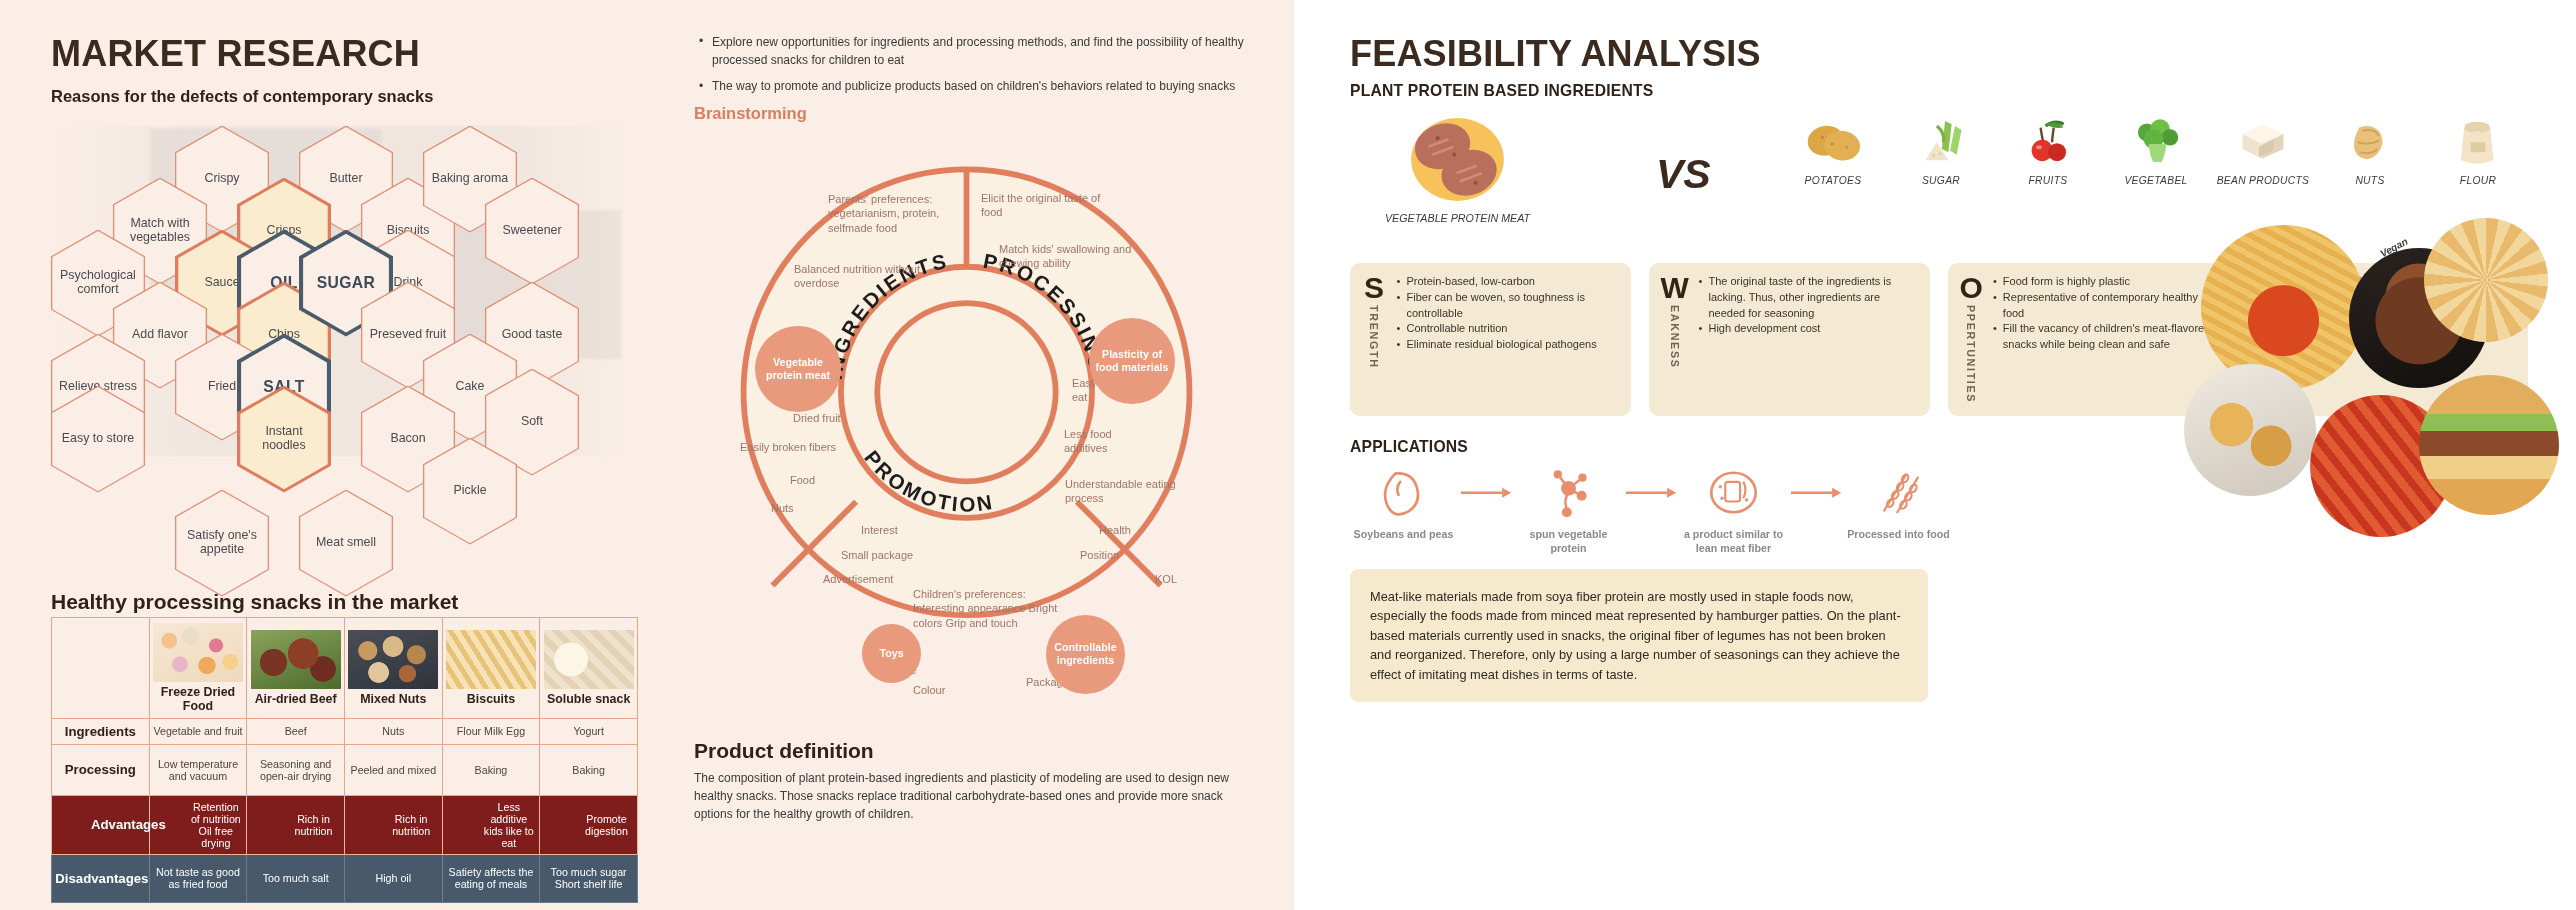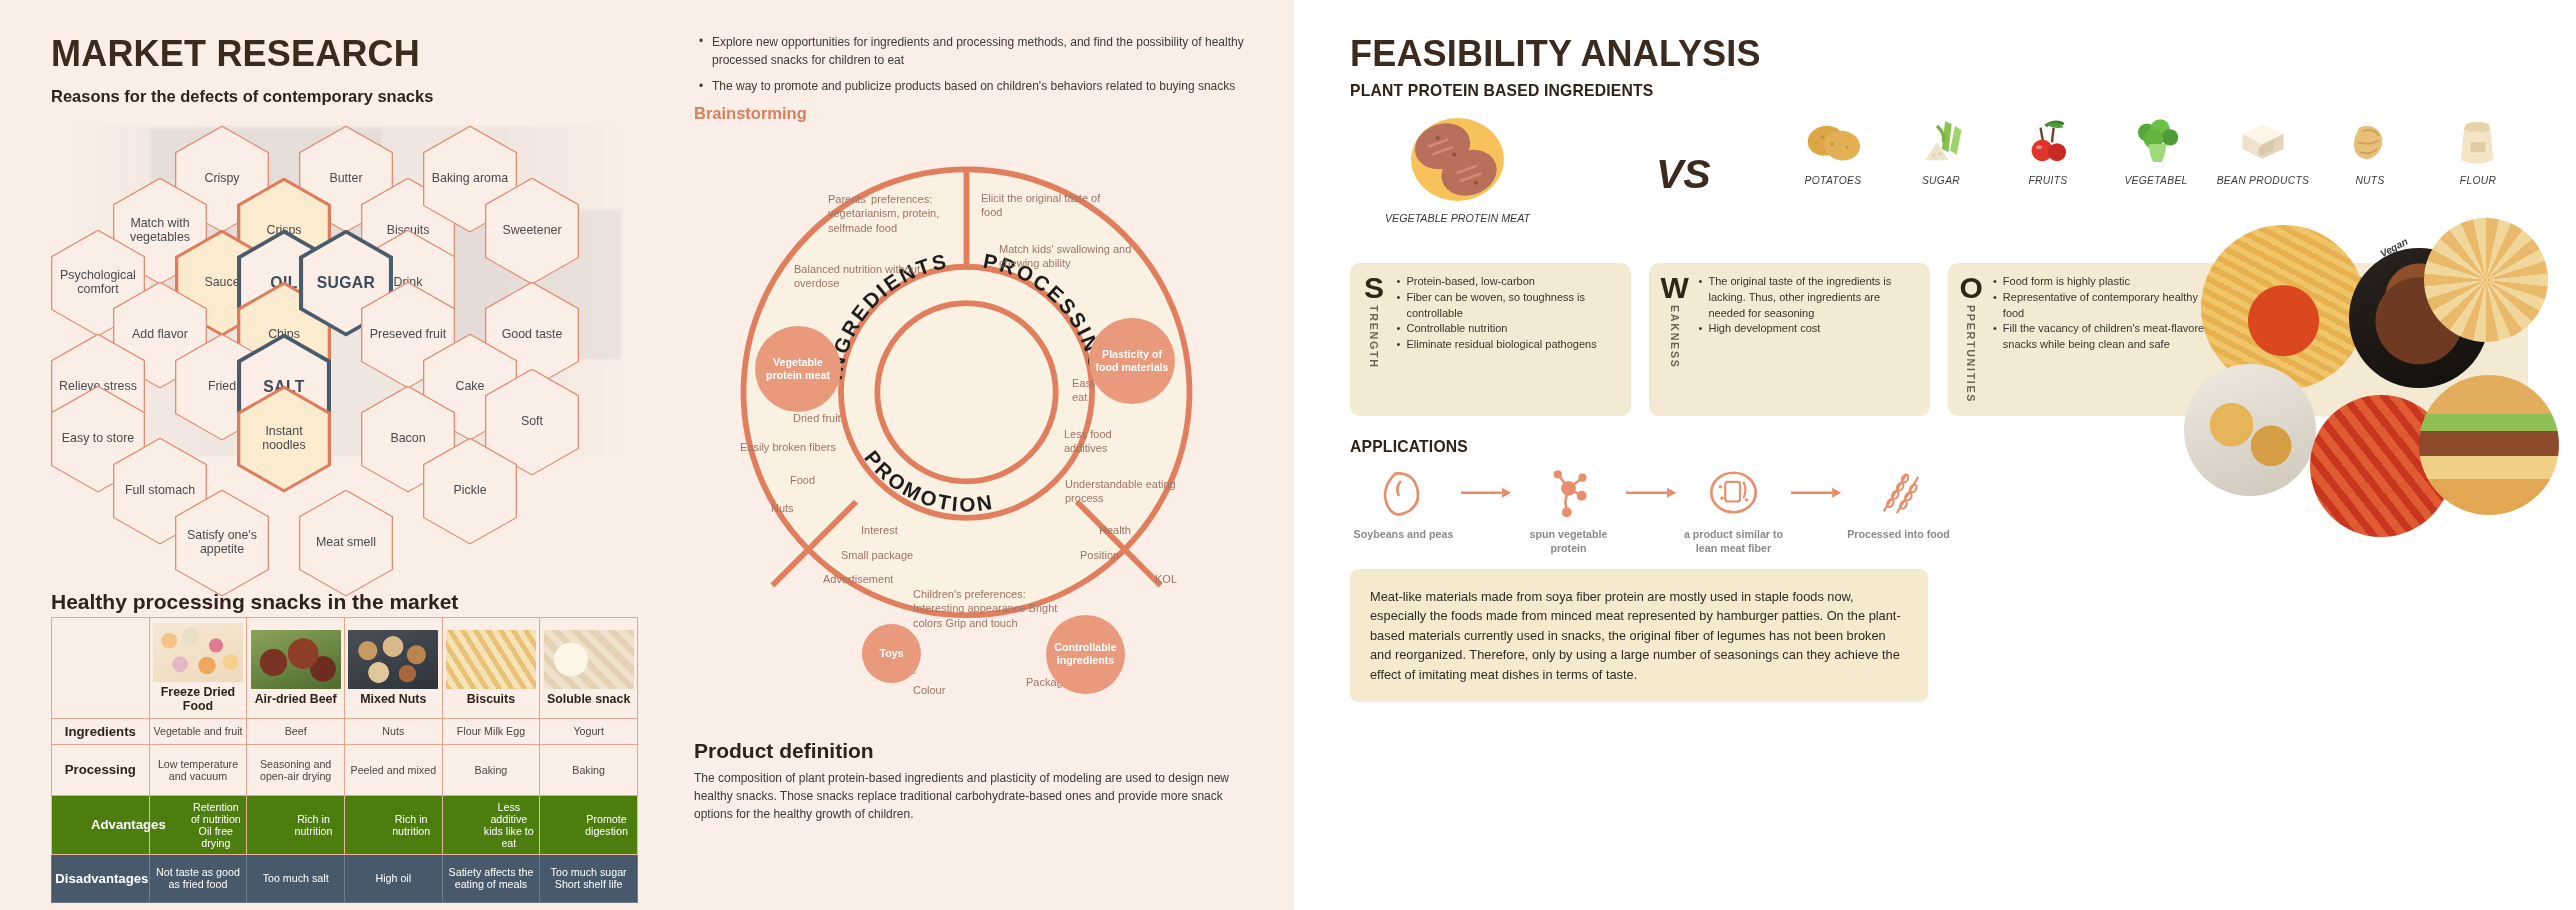--- a/index.html
+++ b/index.html
@@ -78,21 +78,21 @@
   .tbl-title { margin-top:1.7px; font-size:21px; font-weight:bold; color:#2f2219; }
   table.snacks {
     margin-top:3px; border-collapse:collapse; width:587px;
     table-layout:fixed; font-size:10.7px;
   }
   table.snacks td, table.snacks th {
     border:0.8px solid #e8a58d; text-align:center; vertical-align:middle;
     padding:5px 3.3px; color:#4d4540;
   }
   table.snacks .rowlabel { font-weight:bold; font-size:13.2px; color:#2f2219; width:107px; }
-  table.snacks tr.adv td { background:#4d7c0f; color:#fff; border-color:#edb49e;padding-left:39px; }
+  table.snacks tr.adv td { background:#7f1d1d; color:#fff; border-color:#edb49e;padding-left:39px; }
   table.snacks tr.adv td.rowlabel { color:#fff; }
   table.snacks tr.dis td { background:#47596b; color:#fff; border-color:#6c7c8b; }
   table.snacks tr.dis td.rowlabel { color:#fff; }
   .thumb { width:100%; height:59px; border-radius:0.8px; }
   .prodname { font-weight:bold; font-size:12.4px; color:#2f2219; padding-top:3.3px; display:block; }
   td.headcell { padding:2.5px 2.5px 4.1px 2.5px; border:none; border-bottom:0.8px solid #e8a58d;}
   tr.headrow td:first-child { border-left:0.8px solid #e8a58d; }
 
   
   #col-opp { position:absolute; left:694px; top:33px; width:578px; }
@@ -266,24 +266,20 @@
         </div>
       <div class="hex thick yellow" style="left:186px;top:275px">
           <div class="inner"></div>
           <span>Instant noodles</span>
         </div>
       <div class="hex thin" style="left:434px;top:258px">
           <div class="inner"></div>
           <span>Soft</span>
         </div>
 
-      <div class="hex thin" style="left:62px;top:327px">
-          <div class="inner"></div>
-          <span>Full stomach</span>
-        </div>
       <div class="hex thin" style="left:310px;top:275px">
           <div class="inner"></div>
           <span>Bacon</span>
         </div>
       <div class="hex thin" style="left:372px;top:327px">
           <div class="inner"></div>
           <span>Pickle</span>
         </div>
 
       <div class="hex thin" style="left:124px;top:379px">

